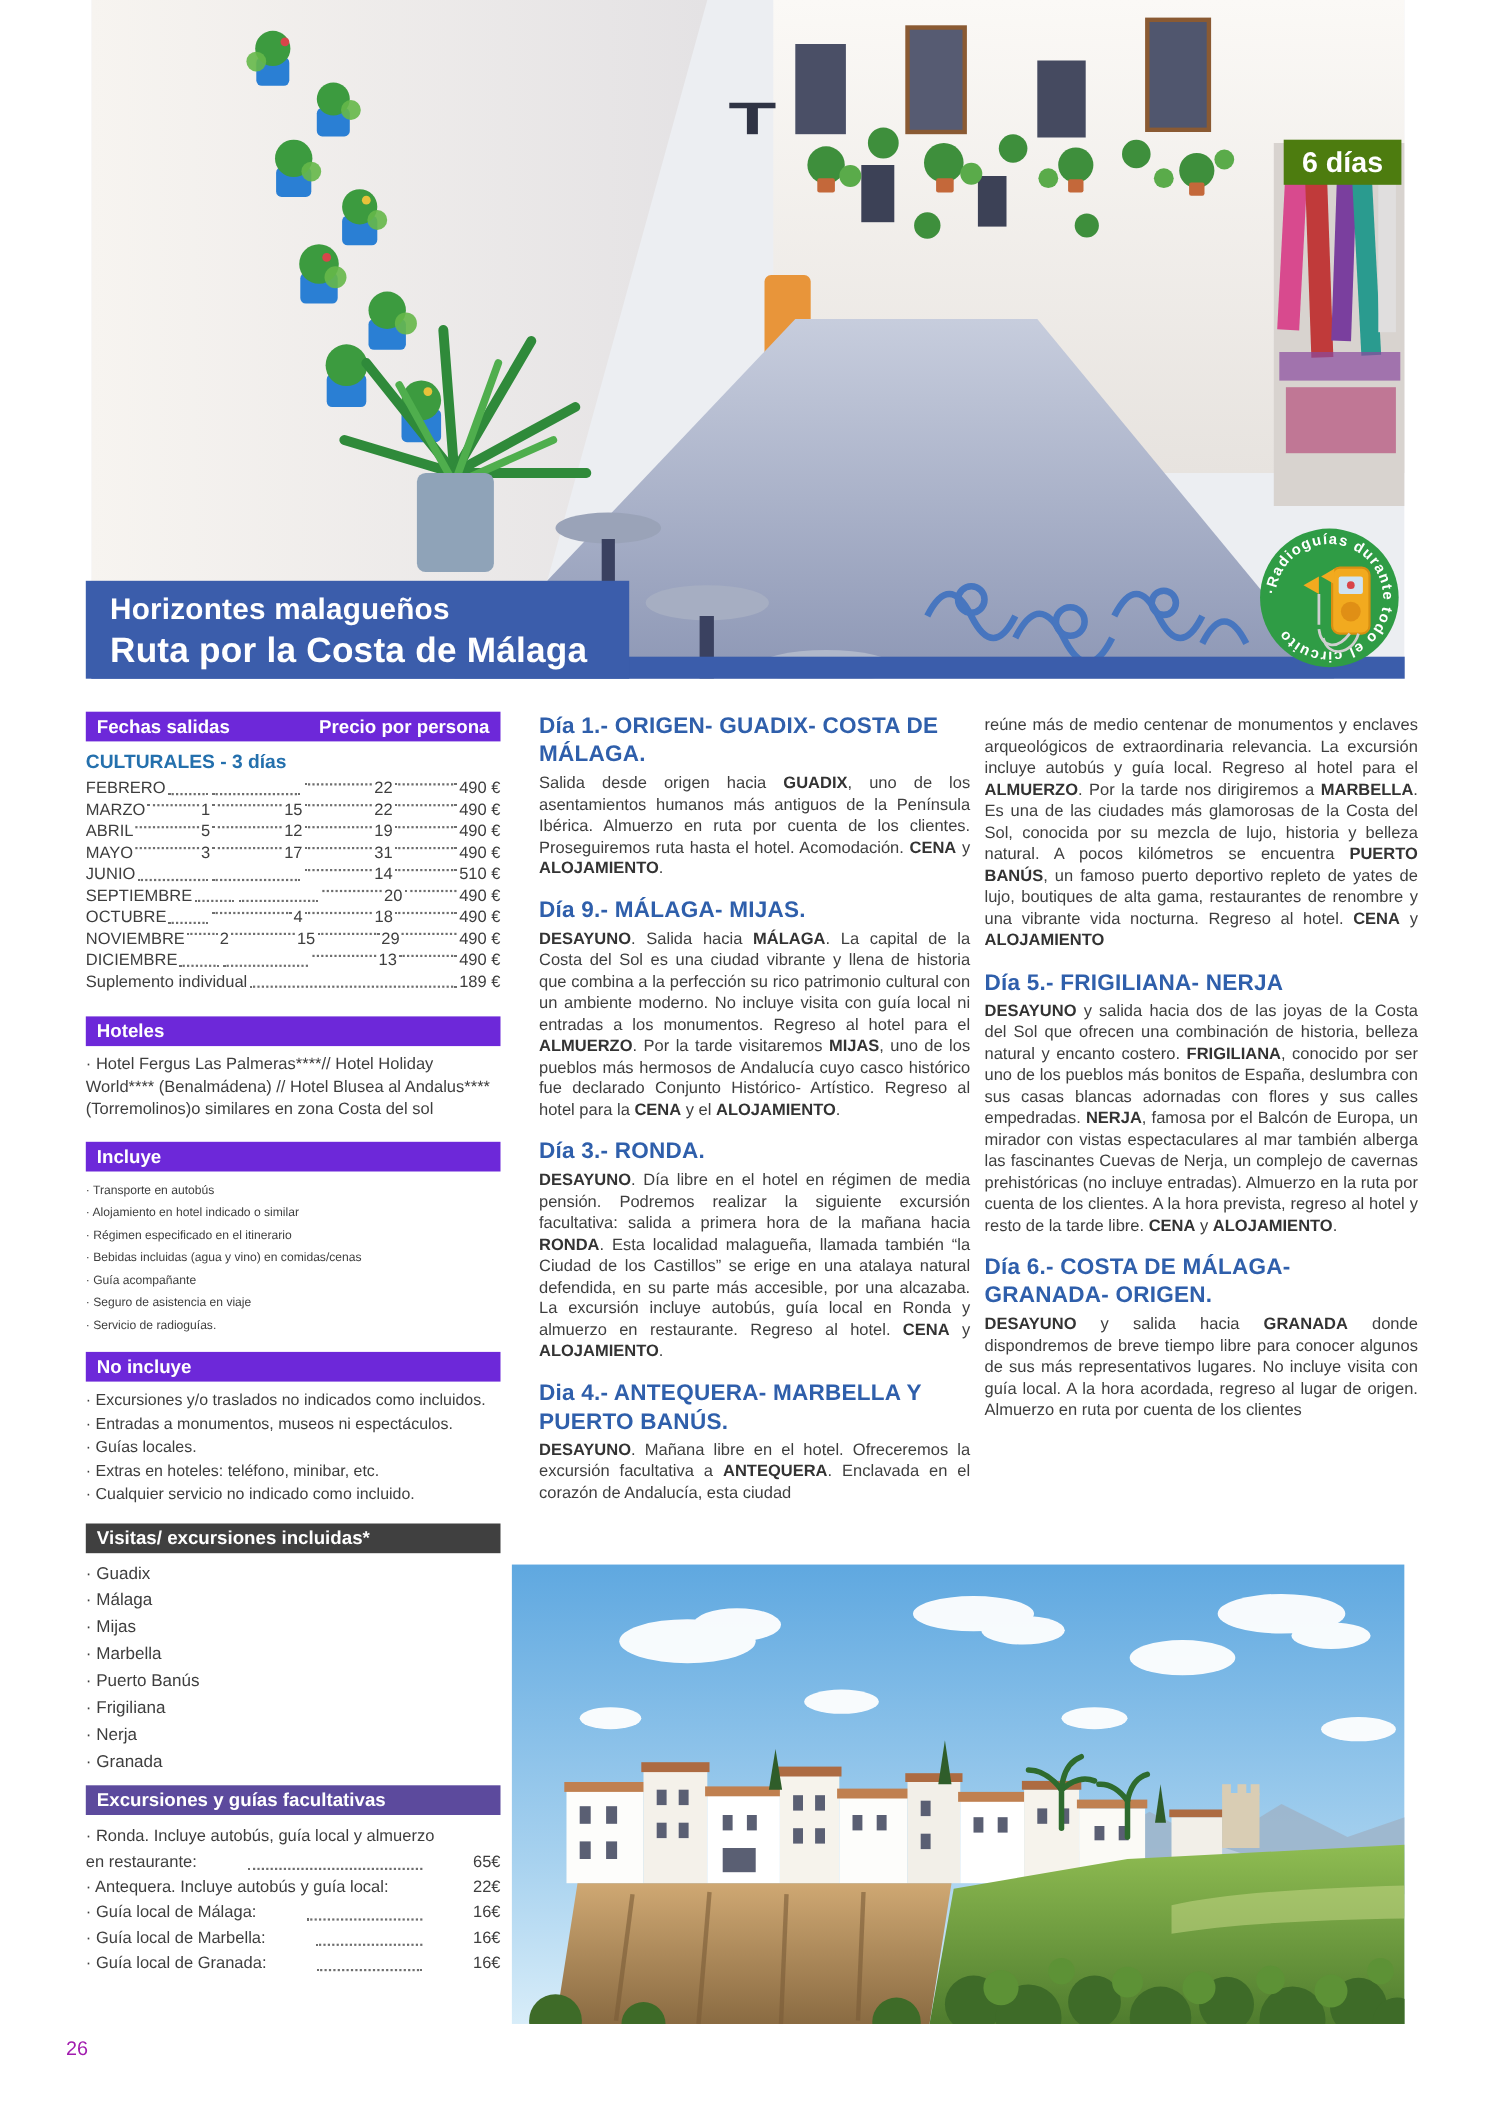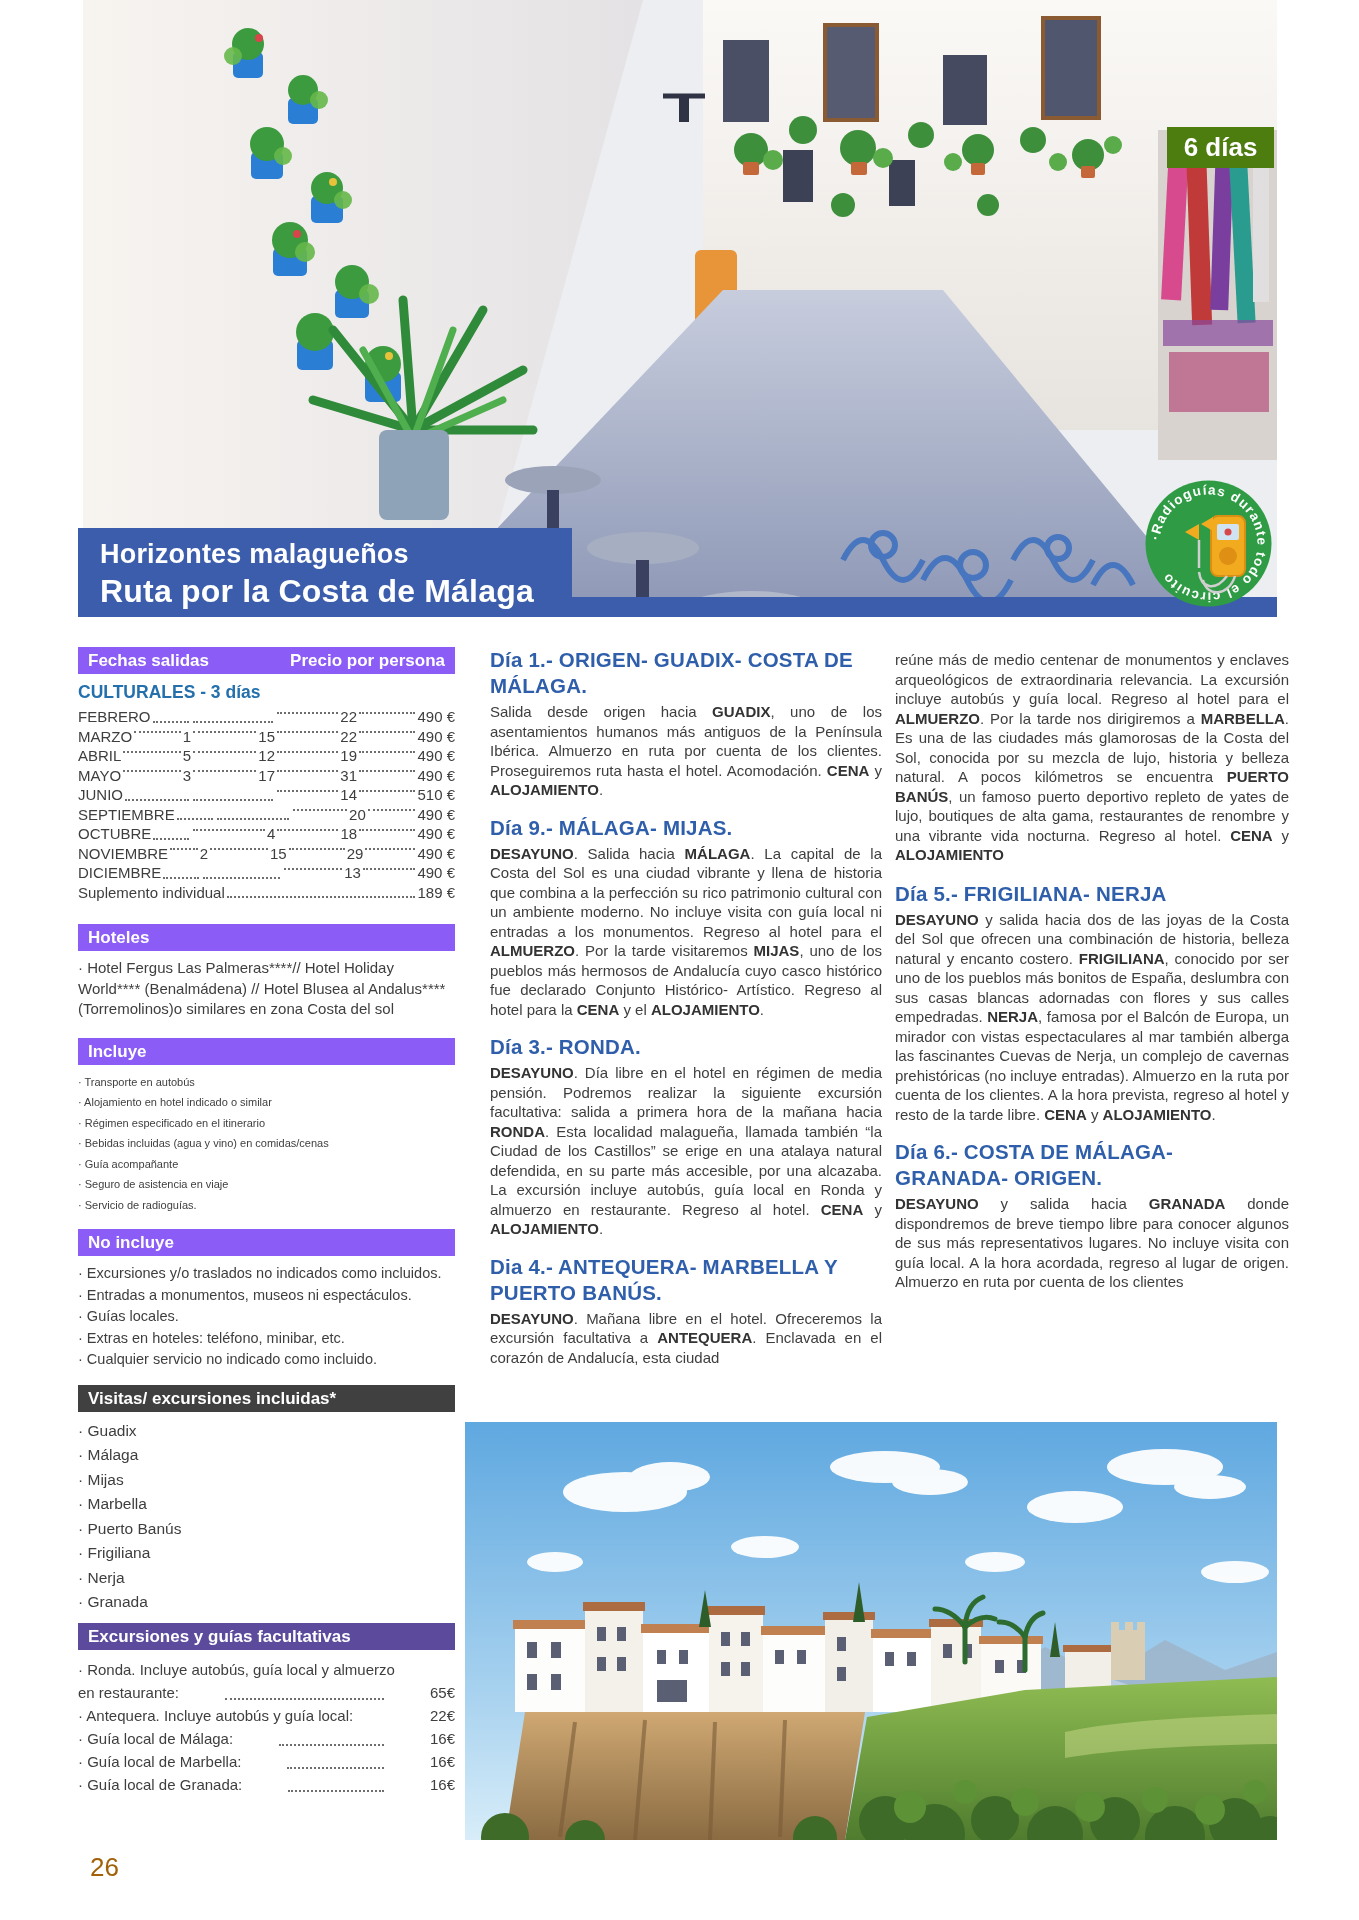--- a/index.html
+++ b/index.html
@@ -16,21 +16,21 @@
   .badge-duration{position:absolute;left:1167px;top:127px;width:107px;height:41px;background:#4d7c0f;
                   color:#fff;font-size:26px;font-weight:bold;display:flex;align-items:center;justify-content:center;}
   .roundel{position:absolute;left:1145px;top:480px;width:127px;height:127px;}
   
   .col{position:absolute;top:647px;}
   .col-left{left:78px;width:377px;}
   .col-mid{left:490px;width:392px;}
   .col-right{left:895px;width:394px;}
   
   .bar{color:#fff;font-weight:bold;font-size:17px;line-height:21px;padding:3px 10px;box-sizing:border-box;}
-  .bar-blue{background:#8b5cf6;}
+  .bar-blue{background:#6d28d9;}
   .bar-navy{background:#404040;}
   .bar-purple{background:#5c4a9d;}
   .bar-split{display:flex;justify-content:space-between;}
   .culturales{margin:8px 0 4px 0;font-size:17.5px;font-weight:bold;color:#2470ad;}
   .frow{display:flex;align-items:flex-end;font-size:15px;line-height:19.5px;white-space:nowrap;}
   .frow .m{flex:none;}
   .slot{display:flex;align-items:center;}
   .s1{flex:1.4;min-width:40px;}
   .s2{width:84px;}
   .s3{width:82px;}
@@ -48,21 +48,21 @@
   .split-row{display:flex;justify-content:space-between;font-size:15px;line-height:23px;}
   .fac-line{font-size:15px;line-height:23px;}
   
   .dhead{margin:0 0 3px 0;font-size:20.5px;line-height:26px;font-weight:bold;color:#2f5fab;letter-spacing:.2px;}
   .just{margin:0 0 15px 0;font-size:15px;line-height:19.5px;text-align:justify;}
   .cont{margin:3px 0 16px 0;}
   b{font-weight:bold;color:#333;}
   
   .ronda{position:absolute;left:465px;top:1422px;width:812px;height:418px;overflow:hidden;}
   .ronda svg{display:block;width:100%;height:100%;}
-  .page-num{position:absolute;left:90px;top:1852px;font-size:26px;color:#a16207;}
+  .page-num{position:absolute;left:60px;top:1852px;font-size:18px;color:#a21caf;}
 </style>
 </head>
 <body>
 
 <div class="hero">
   <svg viewBox="0 0 1194 617" preserveAspectRatio="none">
     <defs>
       <linearGradient id="wallg" x1="0" y1="0" x2="1" y2="0">
         <stop offset="0" stop-color="#f7f4f0"></stop>
           <stop offset="1" stop-color="#e4e2e4"></stop>

